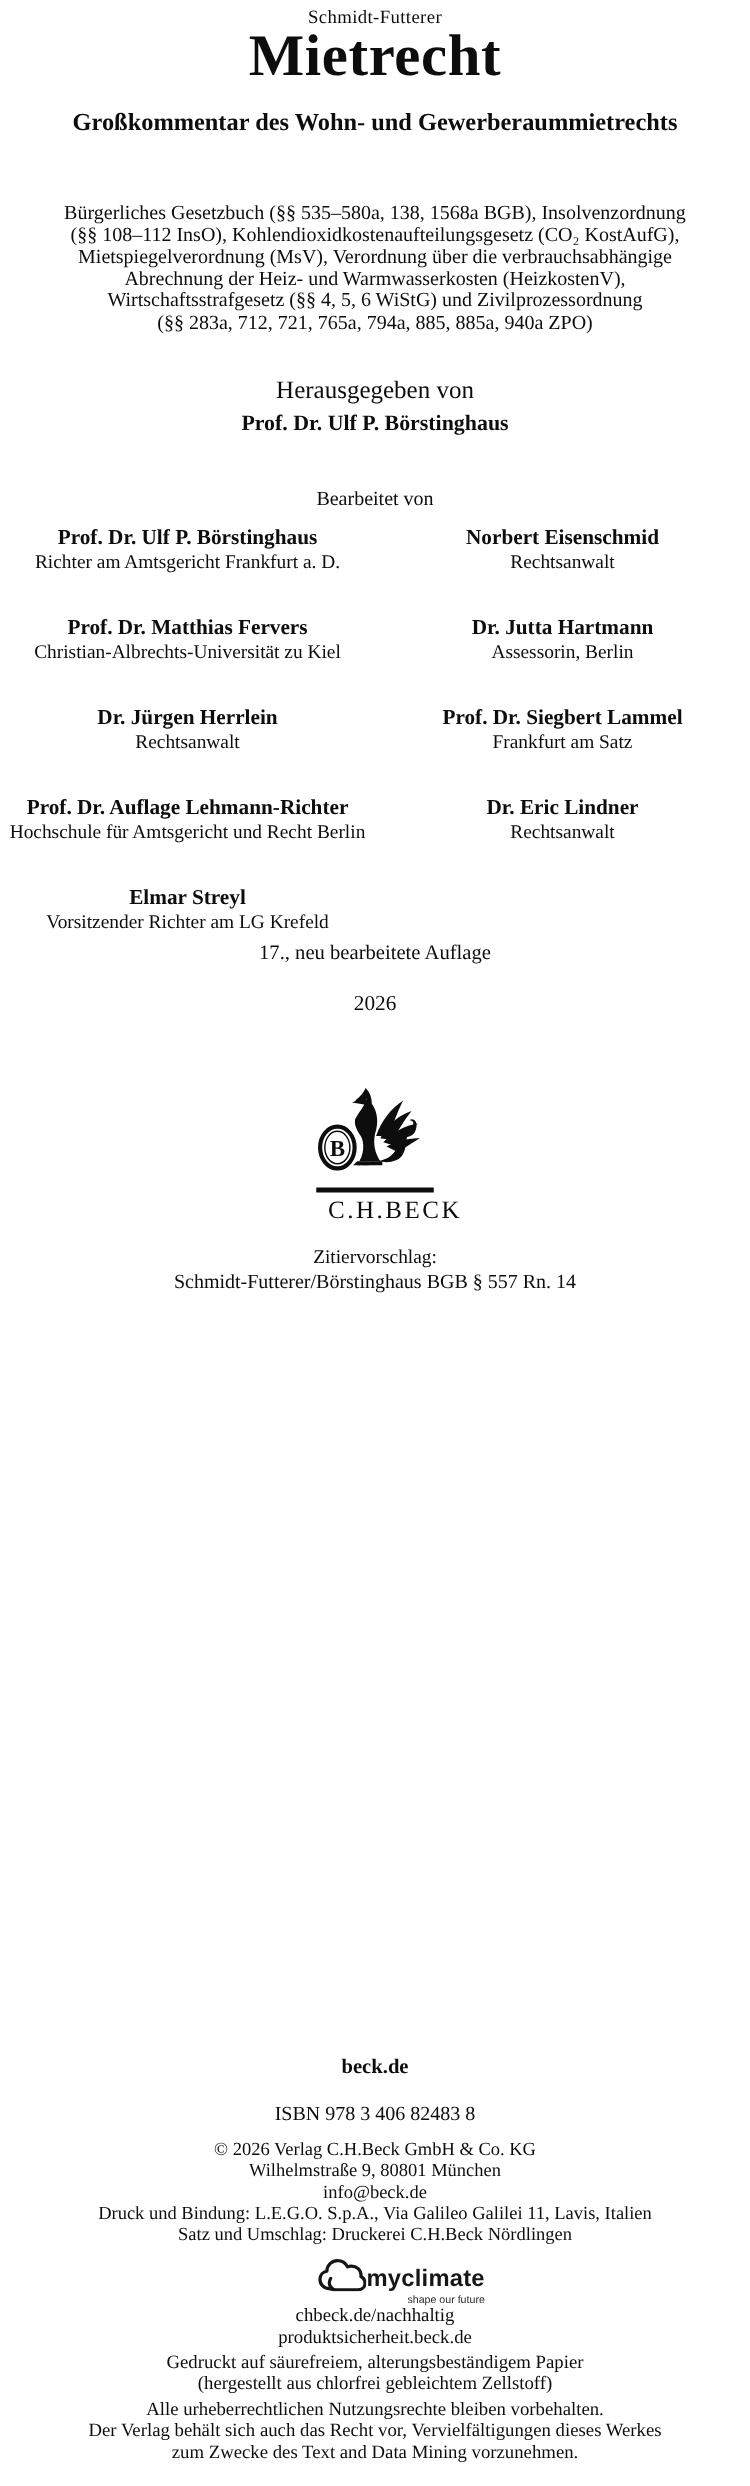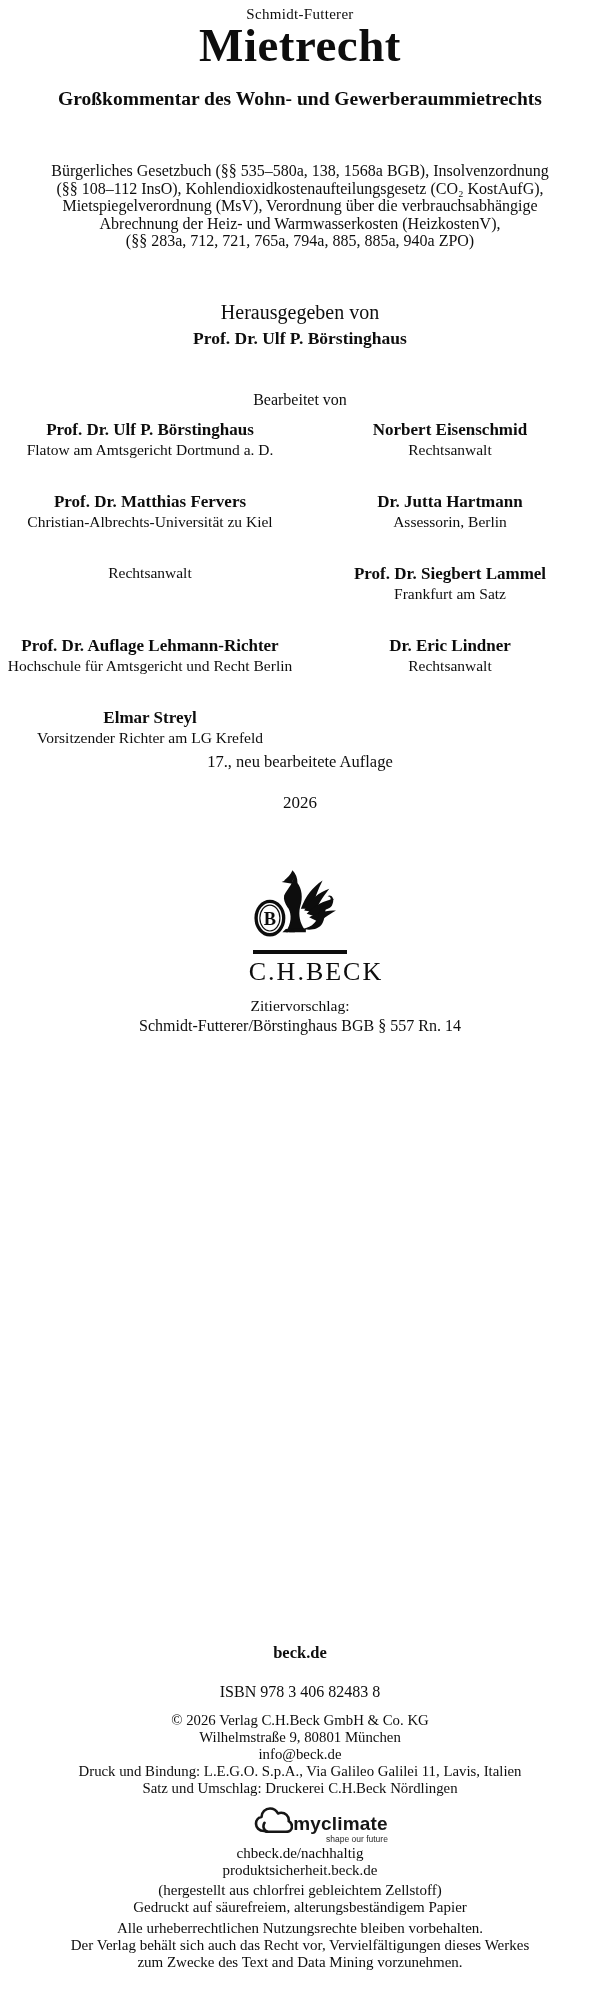--- a/index.html
+++ b/index.html
@@ -41,21 +41,21 @@
   .contrib-cell:nth-child(8) .contrib-role { max-width: 252px; }
 
   
   .edition { top: 752px; font-size: 16.5px; }
   .year { top: 793px; font-size: 17px; }
 
   
   .publisher { top: 868px; }
   .griffin-wrap { display: block; margin: 0 auto; width: 92px; height: 80px; }
   .logo-rule { width: 94px; height: 3.5px; background: #0d0d0d; margin: 2px auto 3px; }
-  .publisher-name { font-size: 26px; letter-spacing: 2px; font-weight: 500; margin-left: 32px; }
+  .publisher-name { font-size: 20px; letter-spacing: 2px; font-weight: 500; margin-left: 32px; }
 
   
   .citation-label { top: 997px; font-size: 15.5px; }
   .citation-text { top: 1017px; font-size: 16px; }
 
   
   .beck-de { top: 1643px; font-size: 16.5px; font-weight: 700; }
   .isbn { top: 1683px; font-size: 16px; }
   .imprint { top: 1712px; font-size: 14.8px; line-height: 17px; }
 
@@ -74,45 +74,47 @@
 
 <div class="abs author-series">Schmidt-Futterer</div>
 <h1 class="abs book-title">Mietrecht</h1>
 <div class="abs subtitle">Großkommentar des Wohn- und Gewerberaummietrechts</div>
 
 <div class="abs statutes">
   <div>Bürgerliches Gesetzbuch (§§ 535–580a, 138, 1568a BGB), Insolvenzordnung</div>
   <div>(§§ 108–112 InsO), Kohlendioxidkostenaufteilungsgesetz (CO₂ KostAufG),</div>
   <div>Mietspiegelverordnung (MsV), Verordnung über die verbrauchsabhängige</div>
   <div>Abrechnung der Heiz- und Warmwasserkosten (HeizkostenV),</div>
+  <div>Wirtschaftsstrafgesetz (§§ 4, 5, 6 WiStG) und Zivilprozessordnung</div>
   <div>(§§ 283a, 712, 721, 765a, 794a, 885, 885a, 940a ZPO)</div>
 </div>
 
 <div class="abs edited-label">Herausgegeben von</div>
 <div class="abs editor-name">Prof. Dr. Ulf P. Börstinghaus</div>
 
 <div class="abs contrib-label">Bearbeitet von</div>
 <div class="contrib-grid">
   <div class="contrib-cell">
     <div class="contrib-name">Prof. Dr. Ulf P. Börstinghaus</div>
-    <div class="contrib-role">Flatow am Amtsgericht Dortmund a. D.</div>
+    <div class="contrib-role">Richter am Amtsgericht Frankfurt a. D.</div>
   </div>
   <div class="contrib-cell">
     <div class="contrib-name">Norbert Eisenschmid</div>
     <div class="contrib-role">Rechtsanwalt</div>
   </div>
   <div class="contrib-cell">
     <div class="contrib-name">Prof. Dr. Matthias Fervers</div>
     <div class="contrib-role">Christian-Albrechts-Universität zu Kiel</div>
   </div>
   <div class="contrib-cell">
     <div class="contrib-name">Dr. Jutta Hartmann</div>
     <div class="contrib-role">Assessorin, Berlin</div>
   </div>
   <div class="contrib-cell">
+    <div class="contrib-name">Dr. Jürgen Herrlein</div>
     <div class="contrib-role">Rechtsanwalt</div>
   </div>
   <div class="contrib-cell">
     <div class="contrib-name">Prof. Dr. Siegbert Lammel</div>
     <div class="contrib-role">Frankfurt am Satz</div>
   </div>
   <div class="contrib-cell">
     <div class="contrib-name">Prof. Dr. Auflage Lehmann-Richter</div>
     <div class="contrib-role">Hochschule für Amtsgericht und Recht Berlin</div>
   </div>
@@ -185,21 +187,21 @@
     <div class="mc-tagline">shape our future</div>
   </div>
 </div>
 
 <div class="abs footer-links">
   <div>chbeck.de/nachhaltig</div>
   <div>produktsicherheit.beck.de</div>
 </div>
 
 <div class="abs paper-note">
+  <div>Gedruckt auf säurefreiem, alterungsbeständigem Papier</div>
   <div>(hergestellt aus chlorfrei gebleichtem Zellstoff)</div>
-  <div>Gedruckt auf säurefreiem, alterungsbeständigem Papier</div>
 </div>
 
 <div class="abs rights-note">
   <div>Alle urheberrechtlichen Nutzungsrechte bleiben vorbehalten.</div>
   <div>Der Verlag behält sich auch das Recht vor, Vervielfältigungen dieses Werkes</div>
   <div>zum Zwecke des Text and Data Mining vorzunehmen.</div>
 </div>
 
 </body></html>

